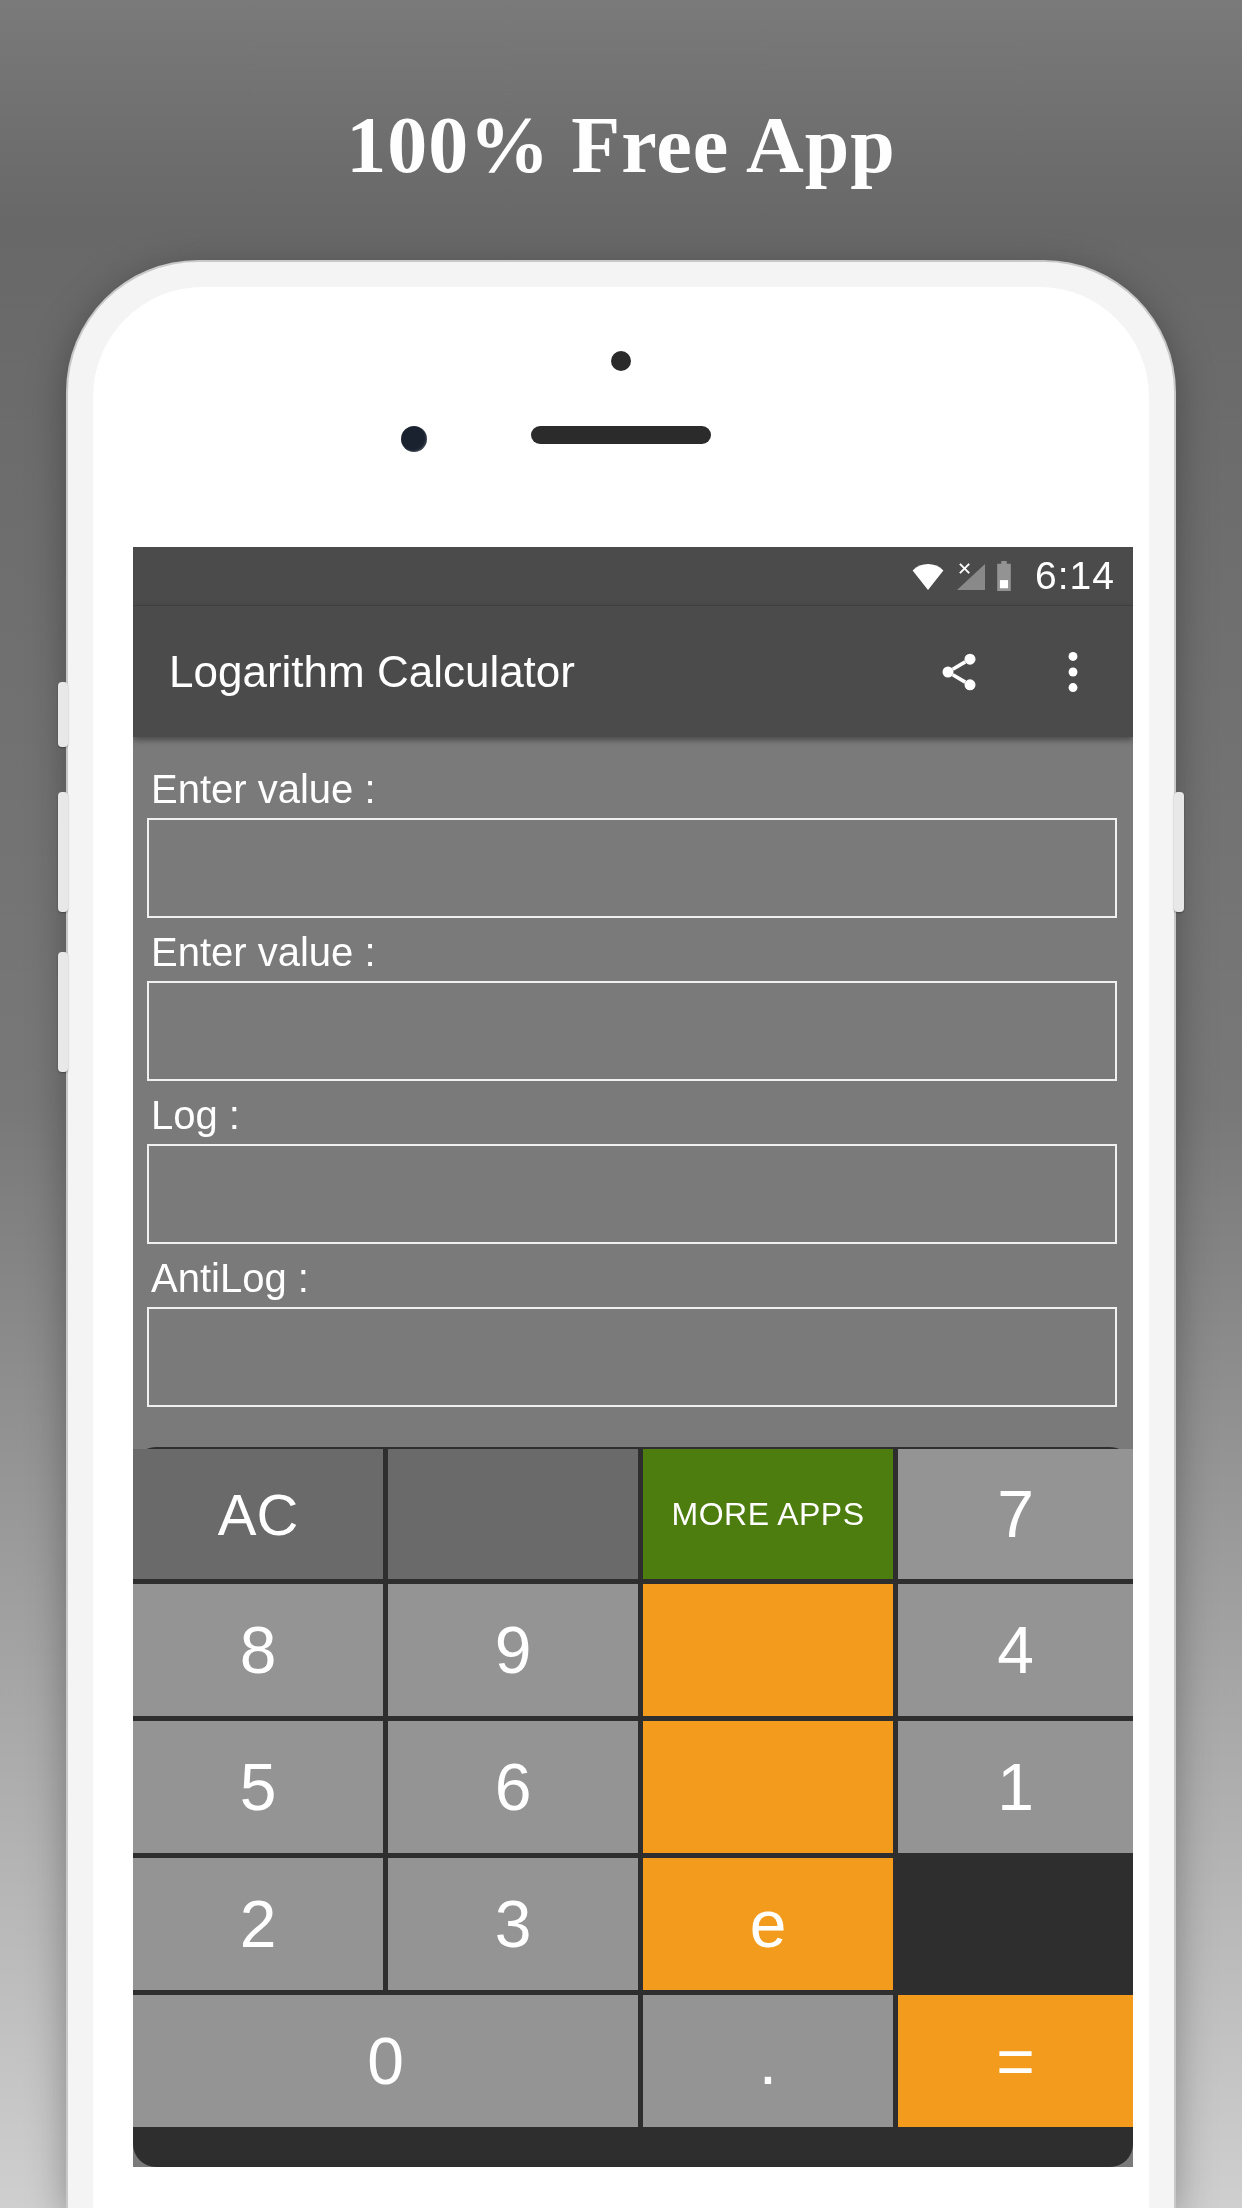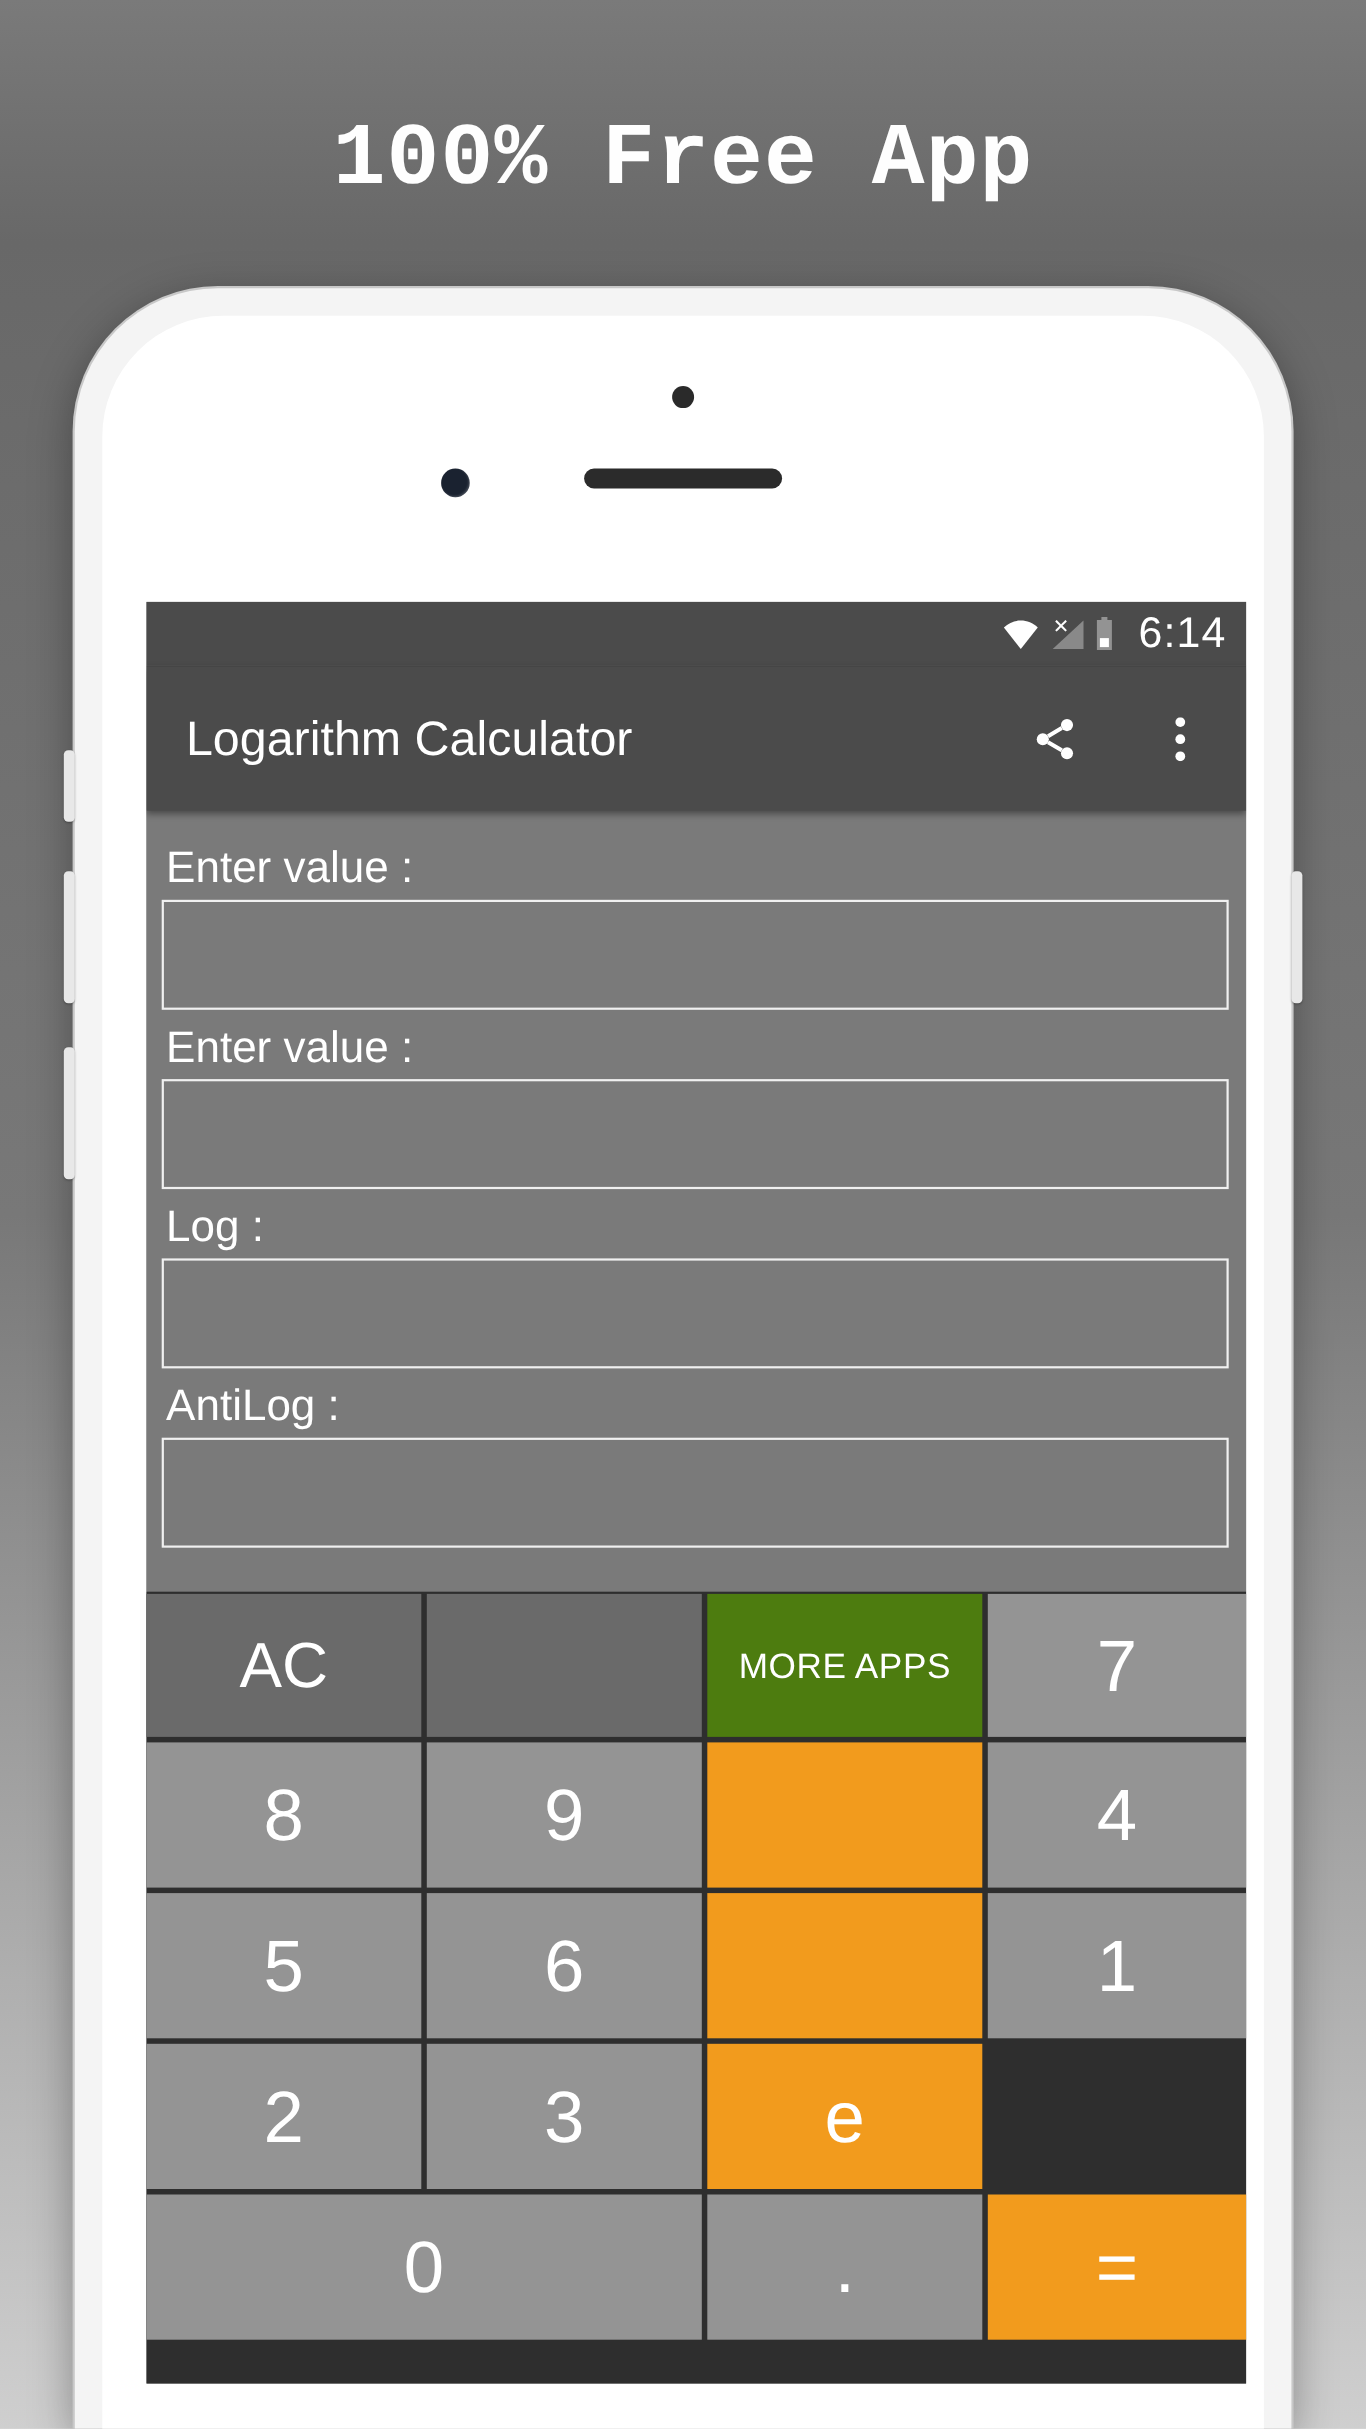--- a/index.html
+++ b/index.html
@@ -8,21 +8,21 @@
     background: linear-gradient(180deg, #7a7a7a 0%, #686868 10%, #787878 50%, #cfcfcf 100%);
     font-family: "Helvetica Neue", Arial, sans-serif;
     position:relative;
   }
   .promo-title{
     position:absolute; top:100px; left:0; right:0;
     text-align:center;
     color:#fefefe;
     font-size:80px;
     font-weight:700;
-    font-family: Liberation Mono, monospace;
+    font-family: Liberation Serif, serif;
     letter-spacing:1px;
   }
   
   .phone{
     position:absolute;
     top:262px; left:68px;
     width:1106px; height:1946px;
     background:#f4f4f4;
     border-radius:130px 130px 0 0;
     box-shadow: 0 0 0 2px #c8c8c8, 0 10px 40px rgba(0,0,0,.35);
@@ -125,20 +125,21 @@
 
   
   .keypad{
     flex:1;
     display:grid;
     grid-template-columns: repeat(3, 1fr) 235px;
     grid-template-rows: 130px repeat(4, 132px);
     gap:5px;
     background:#2e2e2e;
     padding-top:2px;
+    border-radius:23px;
   }
   .key{
     display:flex; align-items:center; justify-content:center;
     font-size:66px; color:#fff;
     background:#949494;
     user-select:none;
   }
   .key.func{ background:#6a6a6a; font-size:58px; }
   .key.empty-func{ background:#6a6a6a; }
   .key.accent{ background:#f29b1d; }

